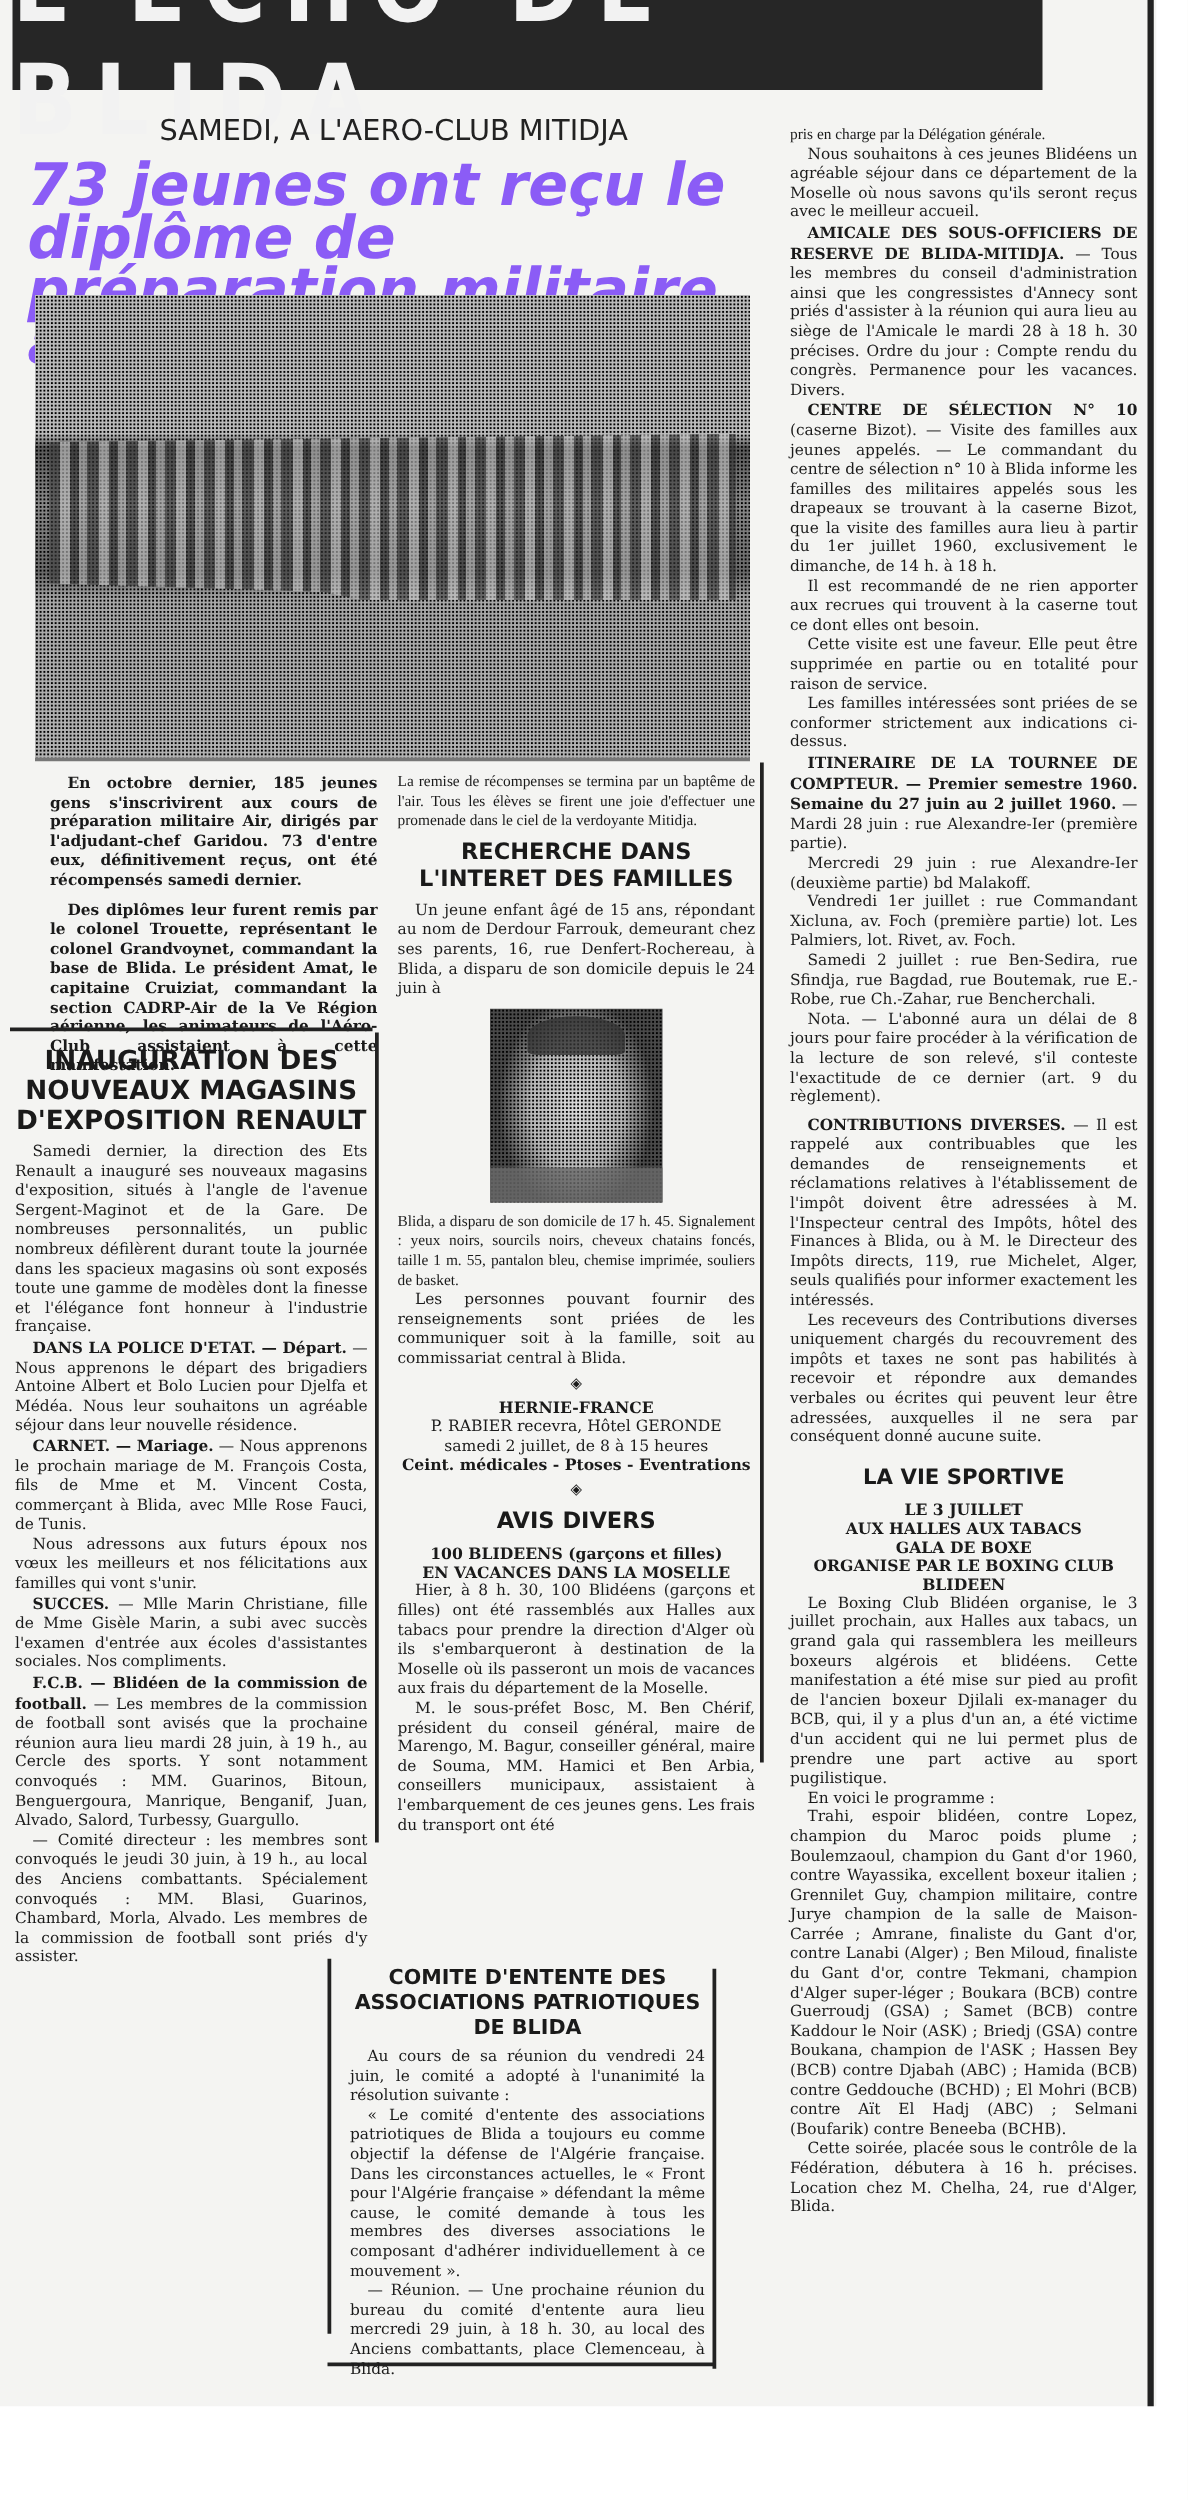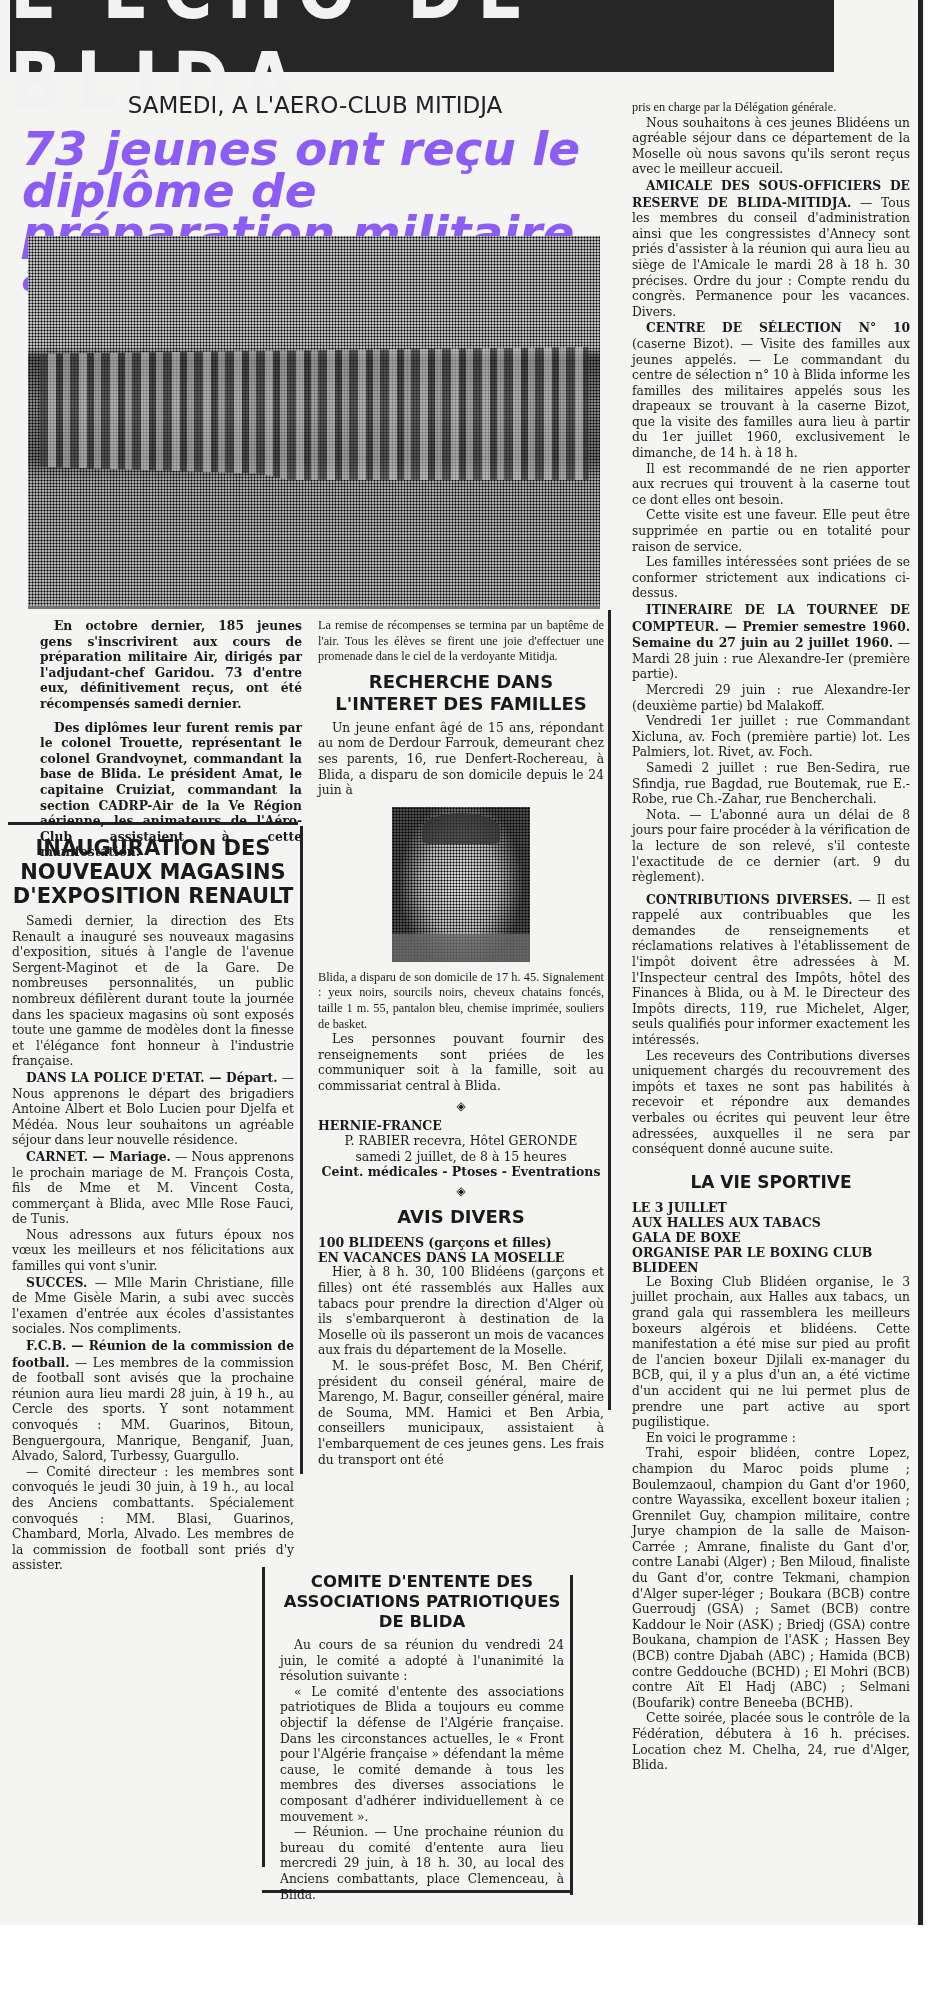--- a/index.html
+++ b/index.html
@@ -21,21 +21,21 @@
            radial-gradient(circle,#000 0.8px,transparent 1.2px) 0 0/3px 3px,
            linear-gradient(#bdbdbd 0%,#bdbdbd 30%,#5a5a5a 33%,#8a8a8a 45%,#6a6a6a 60%,#a8a8a8 66%,#b5b5b5 100%);
          border-bottom:3px solid #777;}
   .photo .crowd{position:absolute;left:2%;top:30%;width:96%;height:36%;
          background:repeating-linear-gradient(90deg,#3b3b3b 0 9px,#d0d0d0 9px 17px,#2e2e2e 17px 24px,#bbbbbb 24px 31px);
          opacity:.55;clip-path:polygon(0 5%,100% 0,100% 100%,80% 130%,40% 95%,0 90%);}
   .col{position:absolute;font-size:12.3px;line-height:15.6px;text-align:justify;hyphens:auto;}
   .col p{margin:0;text-indent:14px;}
   .col p.noind{text-indent:0;font-family:Liberation Serif, serif;}
   .col b{font-weight:bold;}
-  .sub-head{font-weight:bold;font-size:12.5px;line-height:15px;text-indent:0;}
+  .sub-head{font-weight:bold;text-align:center;font-size:12.5px;line-height:15px;text-indent:0;}
   .big-head{font-family:"DejaVu Sans","Liberation Sans",sans-serif;font-weight:bold;
          text-align:center;font-size:21px;line-height:24px;margin:6px 0;text-indent:0;}
   .rule-h{position:absolute;height:3px;background:#222;}
   .rule-v{position:absolute;width:3px;background:#222;}
   .diamond{text-align:center;font-size:12px;margin:4px 0;text-indent:0;}
   .portrait{width:138px;height:155px;margin:8px auto;position:relative;
          background:radial-gradient(circle,#000 0.8px,transparent 1.2px) 0 0/3px 3px,
          radial-gradient(ellipse 45% 55% at 50% 50%,#dcdcdc 0%,#b8b8b8 60%,#4a4a4a 100%);}
   .portrait::before{content:"";position:absolute;left:22%;top:4%;width:56%;height:20%;
          background:#333;border-radius:50% 50% 10% 10%;opacity:.8;}
@@ -67,21 +67,21 @@
 <div class="rule-h" style="left:8px;top:822px;width:290px;"></div>
 <div class="rule-v" style="left:300px;top:826px;height:648px;"></div>
 
 <div class="col" style="left:12px;top:830px;width:282px;">
   <div class="big-head">INAUGURATION DES NOUVEAUX MAGASINS D'EXPOSITION RENAULT</div>
   <p>Samedi dernier, la direction des Ets Renault a inauguré ses nouveaux magasins d'exposition, situés à l'angle de l'avenue Sergent-Maginot et de la Gare. De nombreuses personnalités, un public nombreux défilèrent durant toute la journée dans les spacieux magasins où sont exposés toute une gamme de modèles dont la finesse et l'élégance font honneur à l'industrie française.</p>
   <p><b>DANS LA POLICE D'ETAT. — Départ.</b><span> — Nous apprenons le départ des brigadiers Antoine Albert et Bolo Lucien pour Djelfa et Médéa. Nous leur souhaitons un agréable séjour dans leur nouvelle résidence.</span></p>
   <p><b>CARNET. — Mariage.</b><span> — Nous apprenons le prochain mariage de M. François Costa, fils de Mme et M. Vincent Costa, commerçant à Blida, avec Mlle Rose Fauci, de Tunis.</span></p>
   <p><span>Nous adressons aux futurs époux nos vœux les meilleurs et nos félicitations aux familles qui vont s'unir.</span></p>
   <p><b>SUCCES.</b><span> — Mlle Marin Christiane, fille de Mme Gisèle Marin, a subi avec succès l'examen d'entrée aux écoles d'assistantes sociales. Nos compliments.</span></p>
-  <p><b>F.C.B. — Réunion de la commission de football.</b><span> — Les membres de la commission de football sont avisés que la prochaine réunion aura lieu mardi 28 juin, à 19 h., au Cercle des sports. Y sont notamment convoqués : MM. Guarinos, Bitoun, Benguergoura, Manrique, Benganif, Juan, Alvado, Salord, Turbessy, Guargullo.</span></p>
+  <p><b>F.C.B. — Blidéen de la commission de football.</b><span> — Les membres de la commission de football sont avisés que la prochaine réunion aura lieu mardi 28 juin, à 19 h., au Cercle des sports. Y sont notamment convoqués : MM. Guarinos, Bitoun, Benguergoura, Manrique, Benganif, Juan, Alvado, Salord, Turbessy, Guargullo.</span></p>
   <p><span>— Comité directeur : les membres sont convoqués le jeudi 30 juin, à 19 h., au local des Anciens combattants. Spécialement convoqués : MM. Blasi, Guarinos, Chambard, Morla, Alvado. Les membres de la commission de football sont priés d'y assister.</span></p>
 </div>
 
 <div class="col" style="left:318px;top:618px;width:286px;">
   <p class="noind">La remise de récompenses se termina par un baptême de l'air. Tous les élèves se firent une joie d'effectuer une promenade dans le ciel de la verdoyante Mitidja.</p>
   <div class="big-head" style="font-size:18px;line-height:22px;">RECHERCHE DANS L'INTERET DES FAMILLES</div>
   <p>Un jeune enfant âgé de 15 ans, répondant au nom de Derdour Farrouk, demeurant chez ses parents, 16, rue Denfert-Rochereau, à Blida, a disparu de son domicile depuis le 24 juin à</p>
   <div class="portrait" title="Portrait of Derdour Farrouk"></div>
   <p class="noind">Blida, a disparu de son domicile de 17 h. 45. Signalement : yeux noirs, sourcils noirs, cheveux chatains foncés, taille 1 m. 55, pantalon bleu, chemise imprimée, souliers de basket.</p>
   <p>Les personnes pouvant fournir des renseignements sont priées de les communiquer soit à la famille, soit au commissariat central à Blida.</p>

